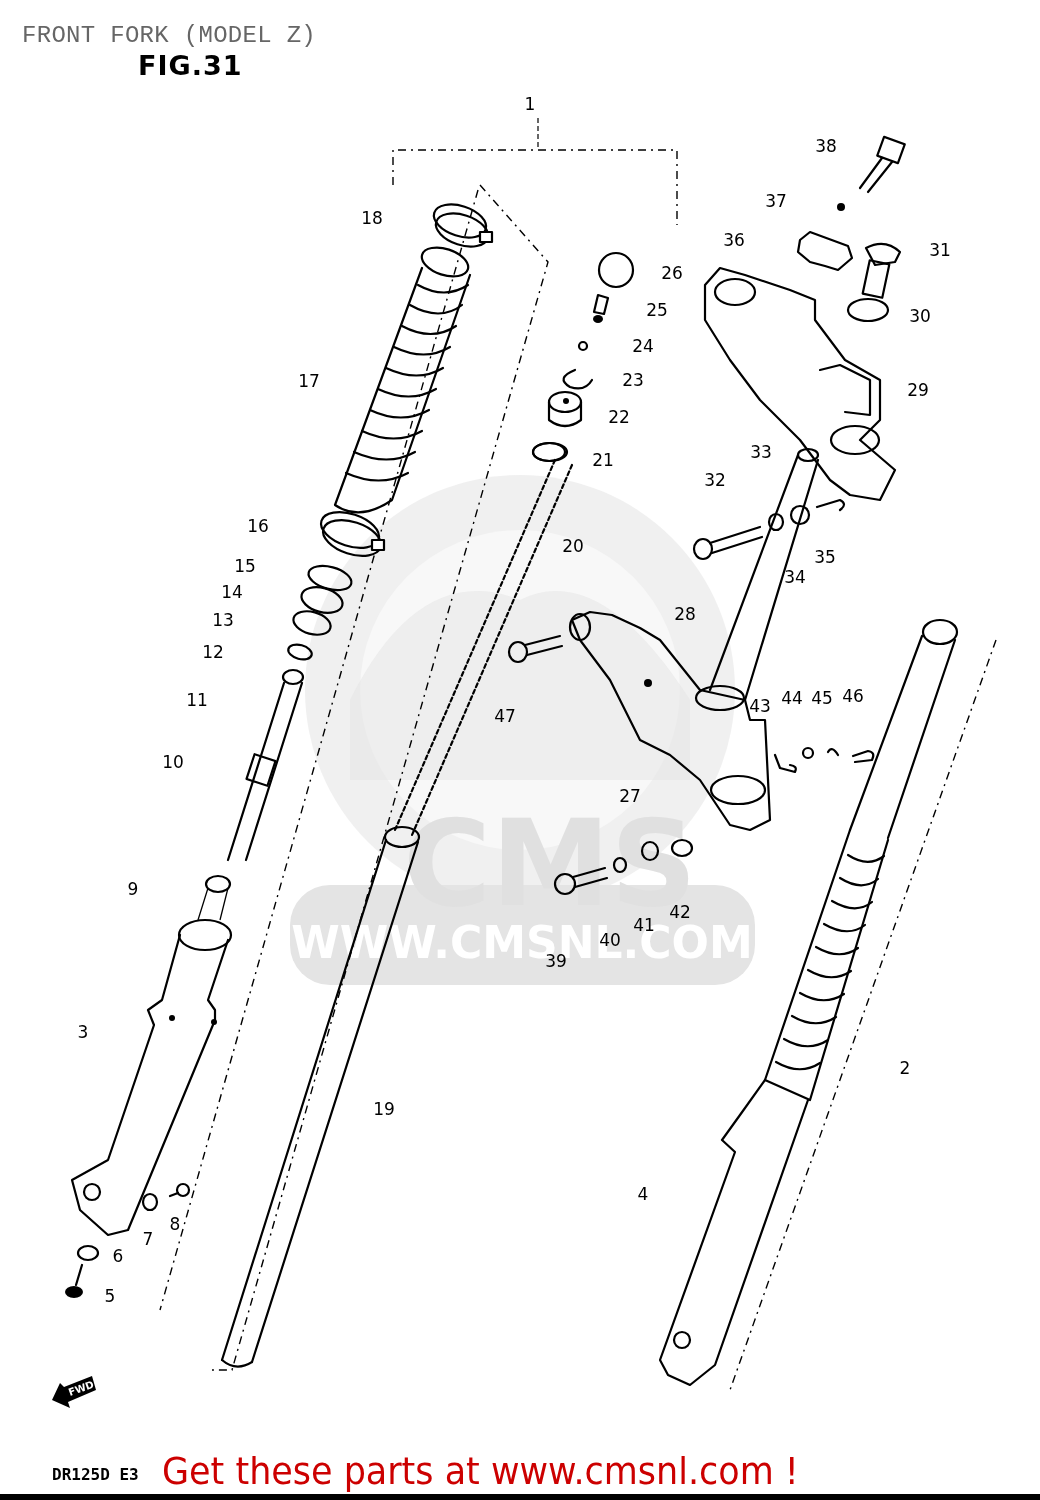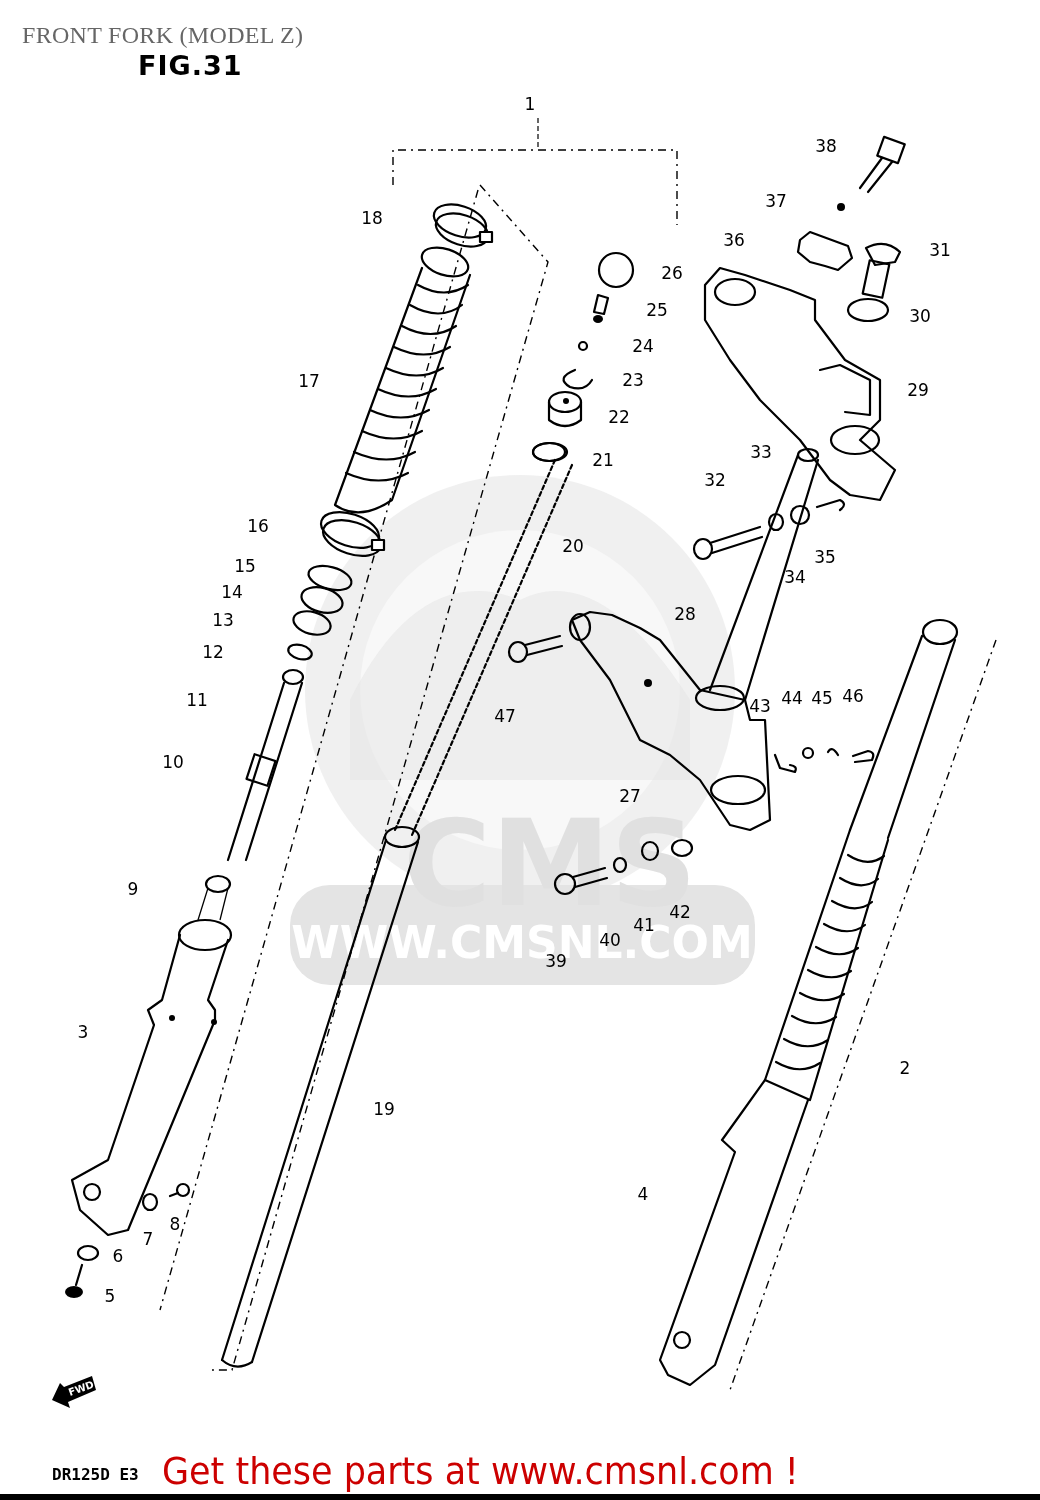--- a/index.html
+++ b/index.html
@@ -1,17 +1,17 @@
 <!DOCTYPE html>
 <html><head>
   <meta charset="utf-8">
   <style>
     html, body { margin: 0; padding: 0; background: #ffffff; }
     body { width: 1040px; height: 1500px; position: relative; overflow: hidden; font-family: "Liberation Sans", sans-serif; }
-    .page-title { position: absolute; left: 22px; top: 22px; font-size: 24px; color: #666666; letter-spacing: 0.3px; font-family: Liberation Serif, serif; }
+    .page-title { position: absolute; left: 22px; top: 22px; font-size: 24px; color: #666666; letter-spacing: 0.3px; font-family: Liberation Mono, monospace; }
     .fig-label { position: absolute; left: 138px; top: 50px; font-size: 27px; font-weight: bold; color: #000; font-family: "DejaVu Sans", sans-serif; letter-spacing: 1px; text-align: right; }
     .model-code { position: absolute; left: 52px; top: 1465px; font-size: 16px; font-weight: bold; color: #000; font-family: "DejaVu Sans Mono", monospace; text-align: right; }
     .cta { position: absolute; left: 162px; top: 1449px; font-size: 38px; color: #cc0000; font-family: "DejaVu Sans", sans-serif; transform: scaleX(0.92); transform-origin: left top; white-space: nowrap; }
     .bottom-border { position: absolute; left: 0; top: 1494px; width: 1040px; height: 6px; background: #000; }
     svg.diagram { position: absolute; left: 0; top: 0; }
     .lbl { font-family: "DejaVu Sans", sans-serif; font-size: 17px; fill: #000; }
     .wm { fill: #e4e4e4; }
     .wm-text { font-family: "DejaVu Sans", sans-serif; font-weight: bold; fill: #ffffff; }
     .ln { stroke: #000; stroke-width: 2.2; fill: none; stroke-linecap: round; stroke-linejoin: round; }
     .thin { stroke: #000; stroke-width: 1.3; fill: none; }

